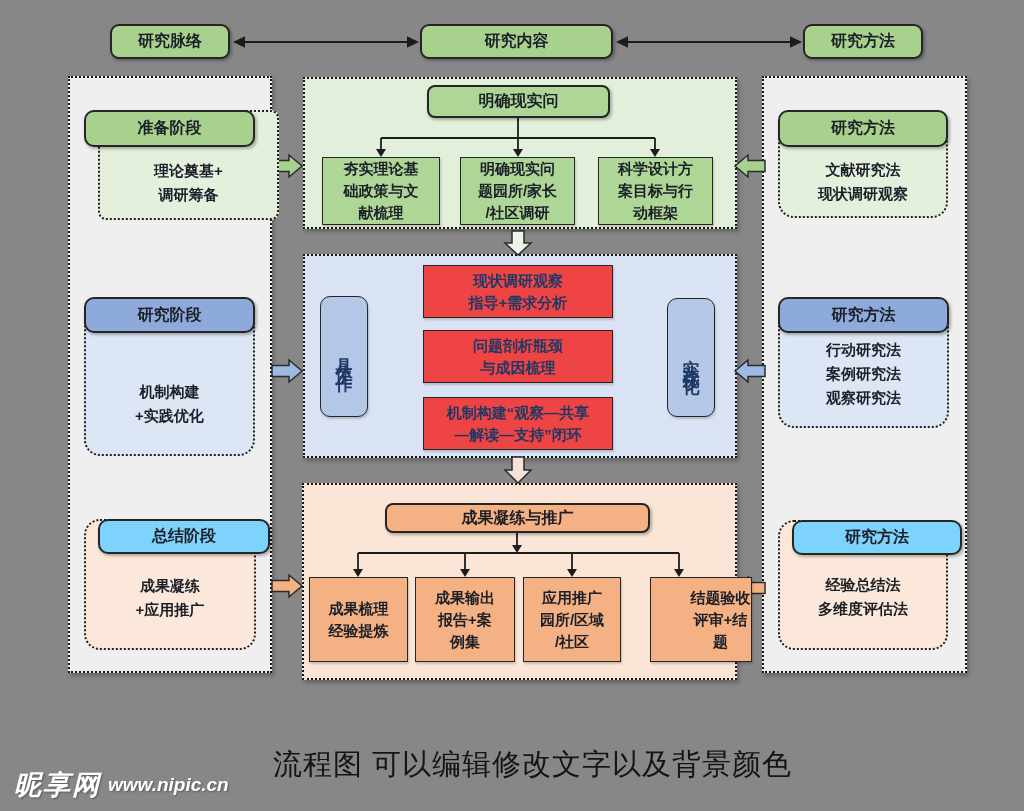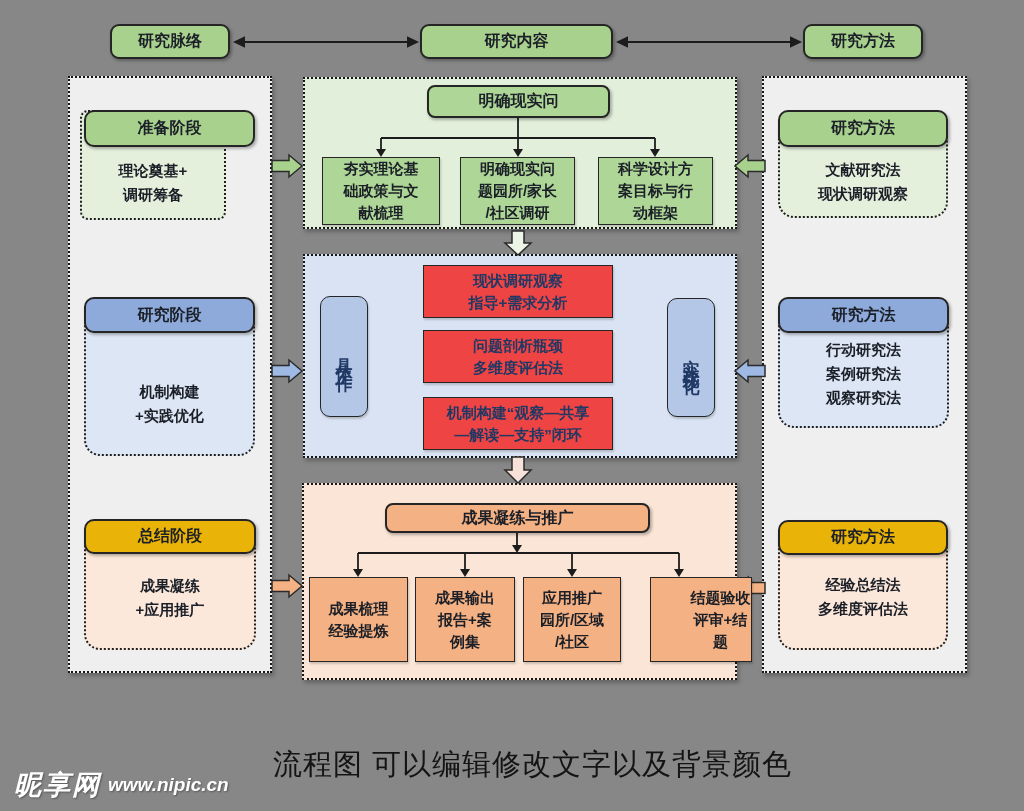--- a/index.html
+++ b/index.html
@@ -11,21 +11,21 @@
   
   .hdr{
     border:2px solid #252525;border-radius:9px;
     display:flex;align-items:center;justify-content:center;
     font-weight:700;font-size:16px;box-sizing:border-box;
     box-shadow:1.5px 2px 3px rgba(0,0,0,.28);
   }
   .hdr.sm{border-radius:10px;}
   .green-h{background:#a9d18e;}
   .blue-h{background:#8eaadb;}
-  .orange-h{background:#eab308;}
+  .orange-h{background:#7dd3fc;margin-left:14px;}
   
   .dashbody{
     border:2px dotted #1f1f1f;border-radius:16px;box-sizing:border-box;
     display:flex;align-items:flex-end;justify-content:center;
   }
   .body-green{background:#e4efdc;}
   .body-blue{background:#dde6f4;}
   .body-orange{background:#fce8da;}
   .bodytext{
     width:100%;text-align:center;font-weight:700;font-size:15px;line-height:24px;
@@ -137,21 +137,21 @@
     <polygon transform="translate(272,575)" points="0,5.5 17,5.5 17,0 30,11 17,22 17,16.5 0,16.5" stroke="#2b2b2b" stroke-width="1.5" fill="#f4b183"></polygon>
 
     <polygon transform="translate(735,155)" points="30,5.5 13,5.5 13,0 0,11 13,22 13,16.5 30,16.5" stroke="#2b2b2b" stroke-width="1.5" fill="#a9d18e"></polygon>
     <polygon transform="translate(735,360)" points="30,5.5 13,5.5 13,0 0,11 13,22 13,16.5 30,16.5" stroke="#2b2b2b" stroke-width="1.5" fill="#9db9e4"></polygon>
     <polygon transform="translate(735,577)" points="30,5.5 13,5.5 13,0 0,11 13,22 13,16.5 30,16.5" stroke="#2b2b2b" stroke-width="1.5" fill="#f4b183"></polygon>
 
     <polygon transform="translate(505,231)" points="7,0 19,0 19,12 26,12 13,24 0,12 7,12" stroke="#2b2b2b" stroke-width="1.5" fill="#edf5e9"></polygon>
     <polygon transform="translate(505,457)" points="7,0 19,0 19,13 26,13 13,26 0,13 7,13" stroke="#2b2b2b" stroke-width="1.5" fill="#f6e2d8"></polygon>
   </svg>
 
-  <div class="abs dashbody body-green" style="left:80px;top:110px;width:146px;height:110px;border-radius:8px;">
+  <div class="abs dashbody body-green" style="left:98px;top:110px;width:181px;height:110px;border-radius:8px;">
     <div class="bodytext" style="padding-bottom:11px;">理论奠基+
 调研筹备</div>
   </div>
   <div class="abs hdr sm green-h" style="left:84px;top:110px;width:171px;height:37px;">
     <span>准备阶段</span>
   </div>
 
   <div class="abs dashbody body-blue" style="left:84px;top:297px;width:171px;height:159px;">
     <div class="bodytext" style="padding-bottom:26px;">机制构建
 +实践优化</div>
@@ -208,21 +208,21 @@
 
   <div class="abs vbox" style="left:320px;top:296px;width:48px;height:121px;">
     <span>具体工作</span>
   </div>
   <div class="abs vbox" style="left:667px;top:298px;width:48px;height:119px;">
     <span>实践优化</span>
   </div>
   <div class="abs box box-blue" style="left:423px;top:265px;width:190px;height:53px;">现状调研观察
 指导+需求分析</div>
   <div class="abs box box-blue" style="left:423px;top:330px;width:190px;height:53px;">问题剖析瓶颈
-多维度评估法</div>
+与成因梳理</div>
   <div class="abs box box-blue" style="left:423px;top:397px;width:190px;height:53px;">机制构建“观察—共享
 —解读—支持”闭环</div>
 
   <div class="abs hdr box-orange" style="left:385px;top:503px;width:265px;height:30px;border-radius:8px;">
     <span>成果凝练与推广</span>
   </div>
   <div class="abs box box-orange" style="left:309px;top:577px;width:99px;height:85px;">成果梳理
 经验提炼</div>
   <div class="abs box box-orange" style="left:415px;top:577px;width:100px;height:85px;">成果输出
 报告+案

